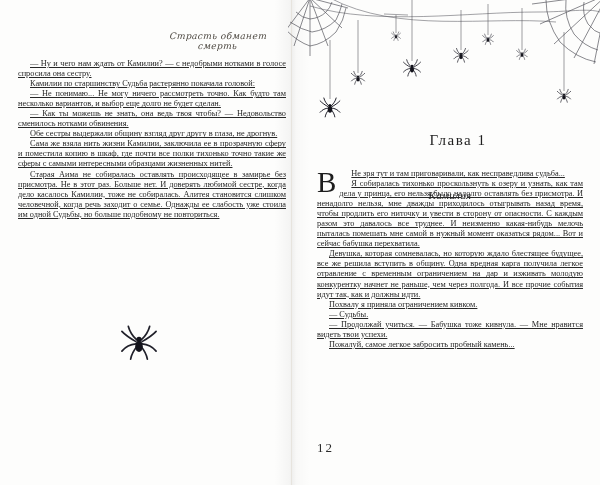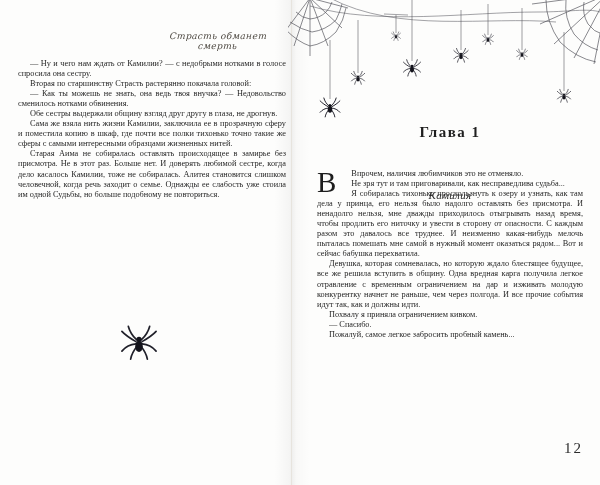--- a/index.html
+++ b/index.html
@@ -14,57 +14,58 @@
                rgba(0,0,0,0.055) 50%, rgba(0,0,0,0.02) 62%, rgba(0,0,0,0) 100%);
     pointer-events:none;
   }
   .gutter-line { position:absolute; left:291px; top:0; width:1px; height:485px; background:#e7e4de; }
   .running-header {
     position:absolute; top:31px; left:150px; width:136px; text-align:center;
     font-family:"DejaVu Serif", serif; font-style:italic;
     font-size:9px; color:#4d4841; letter-spacing:0.4px;
     transform:skewX(-4deg);
   }
-  .body-text { font-size:8.3px; line-height:10.05px; text-align:justify; }
+  .body-text { font-size:8.3px; line-height:10.05px; text-align:justify;text-decoration:underline; }
   .left-text  { position:absolute; left:18px;  top:59px;  width:268px; }
   .right-text { position:absolute; left:317px; top:169px; width:266px; }
   .body-text p { margin:0; text-indent:12px; }
   .body-text p.no-indent { text-indent:0; }
   .chapter-title {
     position:absolute; left:317px; top:124px; width:266px; text-align:center;
     font-size:15px; letter-spacing:1.5px; color:#1f1f1f;
   }
   .chapter-subtitle {
     position:absolute; left:317px; top:149px; width:266px; text-align:center;
     font-style:italic; font-size:11px; color:#2a2a2a; letter-spacing:0.3px;margin-top:40px;
   }
   .dropcap {
     float:left; font-size:29px; line-height:25px;
     padding:1px 3px 0 0; color:#1d1d1d;
   }
   .page-number {
-    position:absolute; left:317px; top:440px; width:266px; text-align:right;
-    font-size:15px; letter-spacing:2px; color:#2b2b2b;
+    position:absolute; left:317px; top:440px; width:266px; text-align:left;
+    font-size:13px; letter-spacing:2px; color:#2b2b2b;
   }
   .web-overlay { position:absolute; left:288px; top:0; width:312px; height:140px; }
   .left-spider { position:absolute; left:120px; top:322px; width:38px; height:40px; }
 </style>
 </head>
 <body>
 
 <div class="spread">
   <div class="gutter-shade"></div>
   <div class="gutter-line"></div>
 
   <div>
     <div class="running-header">Страсть обманет смерть</div>
     <div class="body-text left-text">
         <p>— Ну и чего нам ждать от Камилии? — с недобрыми нотками в голосе спросила она сестру.</p>
-        <p>Вторая по старшинству Страсть растерянно покачала головой:</p>
-        <p>— Как ты можешь не знать, она ведь твоя внучка? — Недовольство сменилось нотками обвинения.</p>
+        <p>Камилии по старшинству Судьба растерянно покачала головой:</p>
+        <p>— Не понимаю... Не могу ничего рассмотреть точно. Как будто там несколько вариантов, и выбор еще долго не будет сделан.</p>
+        <p>— Как ты можешь не знать, она ведь твоя чтобы? — Недовольство сменилось нотками обвинения.</p>
         <p>Обе сестры выдержали общину взгляд друг другу в глаза, не дрогнув.</p>
         <p>Сама же взяла нить жизни Камилии, заключила ее в прозрачную сферу и поместила копию в шкаф, где почти все полки тихонько точно такие же сферы с самыми интересными образцами жизненных нитей.</p>
         <p>Старая Аима не собиралась оставлять происходящее в замирье без присмотра. Не в этот раз. Больше нет. И доверять любимой сестре, когда дело касалось Камилии, тоже не собиралась. Алитея становится слишком человечной, когда речь заходит о семье. Однажды ее слабость уже стоила им одной Судьбы, но больше подобному не повториться.</p>
       </div>
     <svg class="left-spider" viewBox="0 0 20 20">
       <use href="#spider" x="0" y="0" width="20" height="20"></use>
     </svg>
   </div>
 
   <div>
@@ -145,31 +146,31 @@
           <use href="#spider" x="194" y="33" width="12" height="12"></use>
         </g>
       <g>
           <use href="#spider" x="228" y="48" width="12" height="12"></use>
         </g>
       <g>
           <use href="#spider" x="268.5" y="88" width="15" height="15"></use>
         </g>
     </svg>
 
-    <h1 class="chapter-title" style="margin:0;font-weight:bold;">Глава 1</h1>
+    <h1 class="chapter-title" style="margin:8px;font-weight:normal;">Глава 1</h1>
     <div class="chapter-subtitle">Камилия</div>
 
     <div class="body-text right-text">
       <p class="no-indent"><span class="dropcap">В</span></p>
       <div>
-          <p>Впрочем, наличия любимчиков это не отменяло.</p>
           <p>Не зря тут и там приговаривали, как несправедлива судьба...</p>
           <p>Я собиралась тихонько проскользнуть к озеру и узнать, как там дела у принца, его нельзя было надолго оставлять без присмотра. И ненадолго нельзя, мне дважды приходилось отыгрывать назад время, чтобы продлить его ниточку и увести в сторону от опасности. С каждым разом это давалось все труднее. И неизменно какая-нибудь мелочь пыталась помешать мне самой в нужный момент оказаться рядом... Вот и сейчас бабушка перехватила.</p>
           <p>Девушка, которая сомневалась, но которую ждало блестящее будущее, все же решила вступить в общину. Одна вредная карга получила легкое отравление с временным ограничением на дар и изживать молодую конкурентку начнет не раньше, чем через полгода. И все прочие события идут так, как и должны идти.</p>
           <p>Похвалу я приняла ограничением кивком.</p>
-          <p>— Спасибо.</p>
+          <p>— Судьбы.</p>
+          <p>— Продолжай учиться. — Бабушка тоже кивнула. — Мне нравится видеть твои успехи.</p>
           <p>Пожалуй, самое легкое забросить пробный камень...</p>
         </div>
     </div>
 
     <div class="page-number">12</div>
   </div>
 </div>
 
 </body></html>

